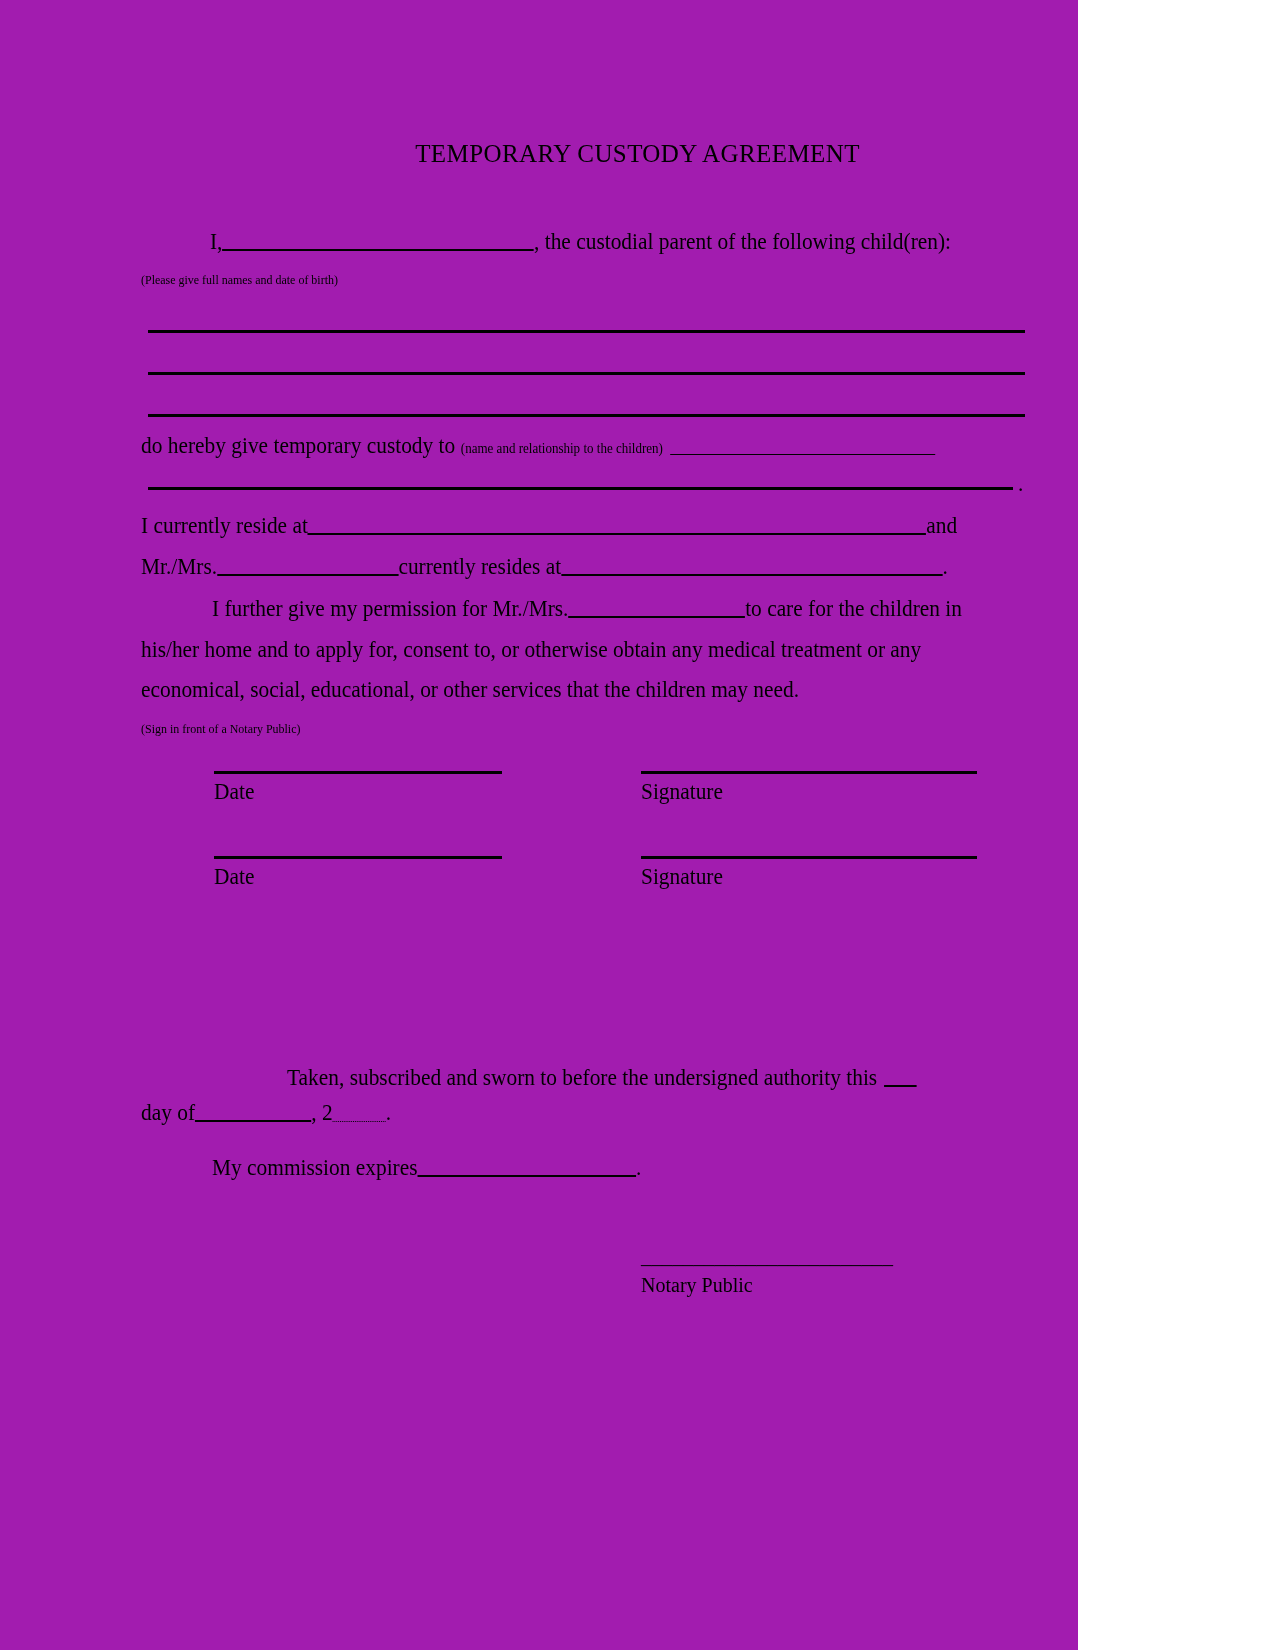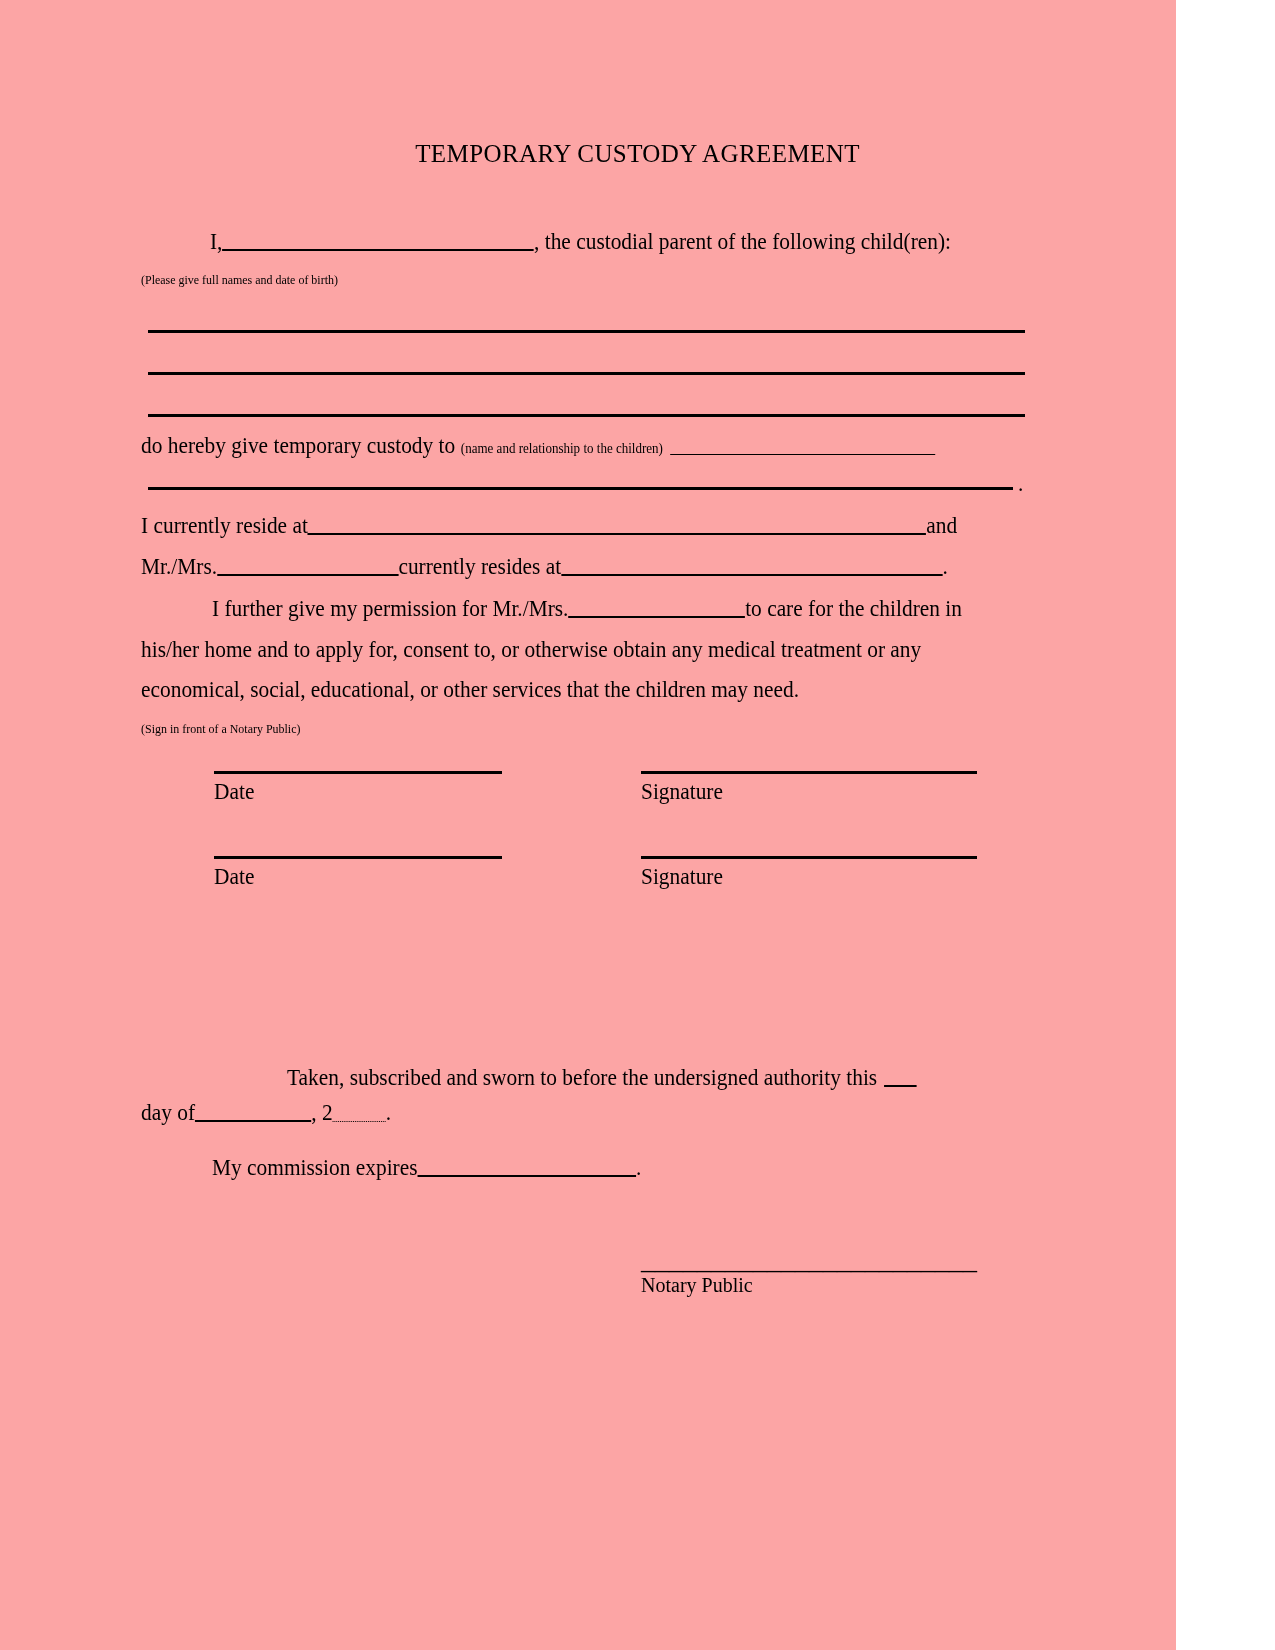--- a/index.html
+++ b/index.html
@@ -7,23 +7,23 @@
     margin: 0;
     padding: 0;
     background: #ffffff;
   }
   body {
     font-family: "Liberation Serif", "DejaVu Serif", serif;
     color: #000000;
   }
   .page {
     position: relative;
-    width: 1176px;
+    width: 1078px;
     height: 1650px;
-    background: #fca5a5;
+    background: #a21caf;
     overflow: hidden;
     box-sizing: border-box;
   }
 
   
   .doc-title {
     position: absolute;
     left: 0;
     top: 140px;
     width: 1275px;
@@ -98,21 +98,21 @@
     font-size: 23px;
     white-space: nowrap;
     transform: scaleX(0.93);
     transform-origin: left center;
   }
 
   
   .notary-rule {
     position: absolute;
     font-family: "Liberation Serif", "DejaVu Serif", serif;
-    font-size: 28px;
+    font-size: 21px;
     letter-spacing: 0px;
     color: #000;
     white-space: nowrap;
     text-align: right;
   }
   .notary-label {
     position: absolute;
     font-family: "Liberation Serif", "DejaVu Serif", serif;
     font-size: 20px;
     white-space: nowrap;

